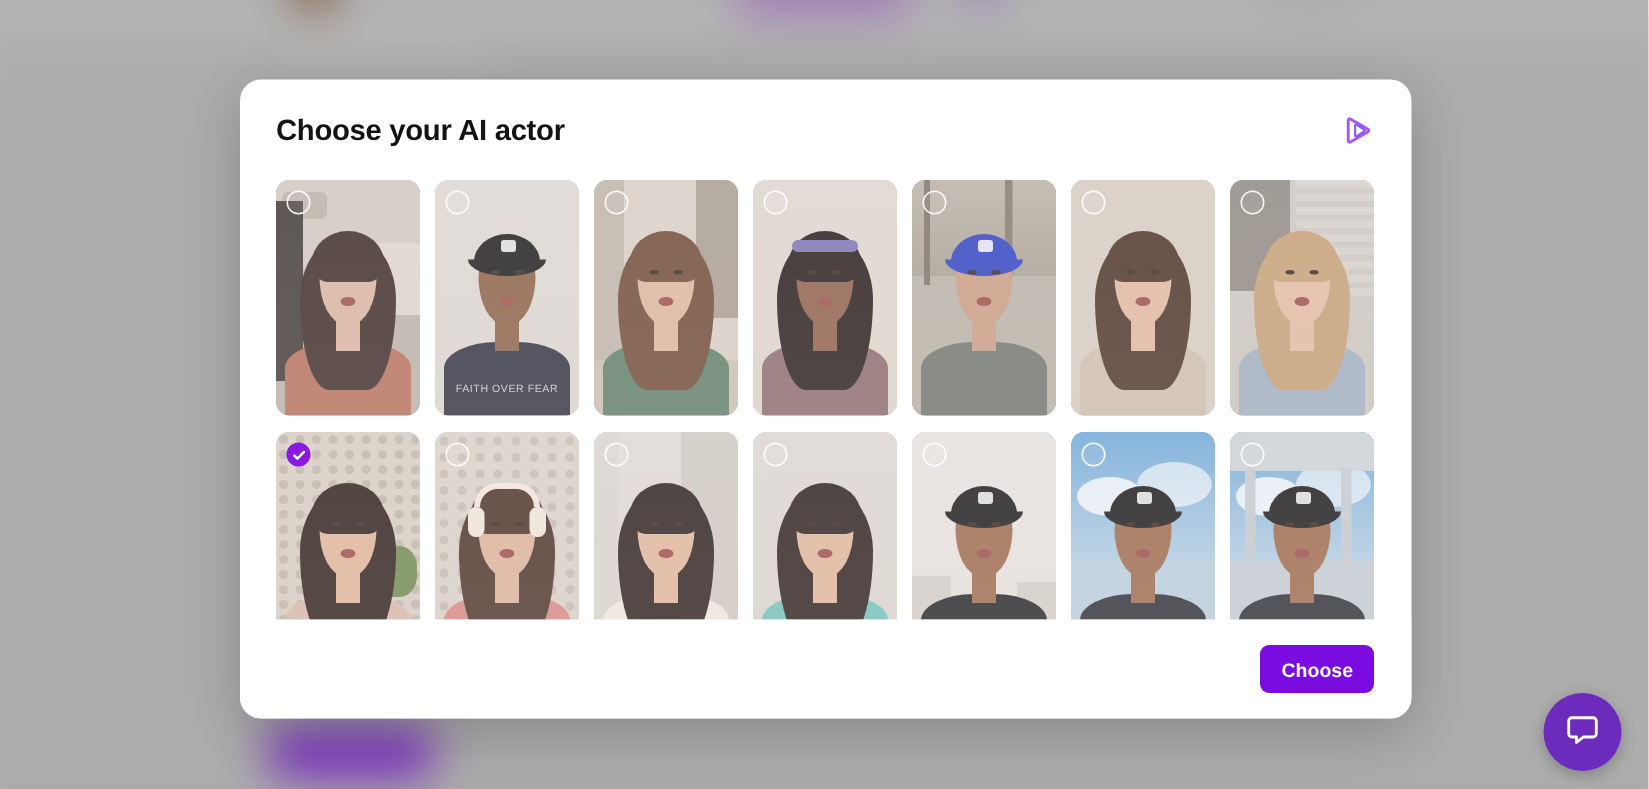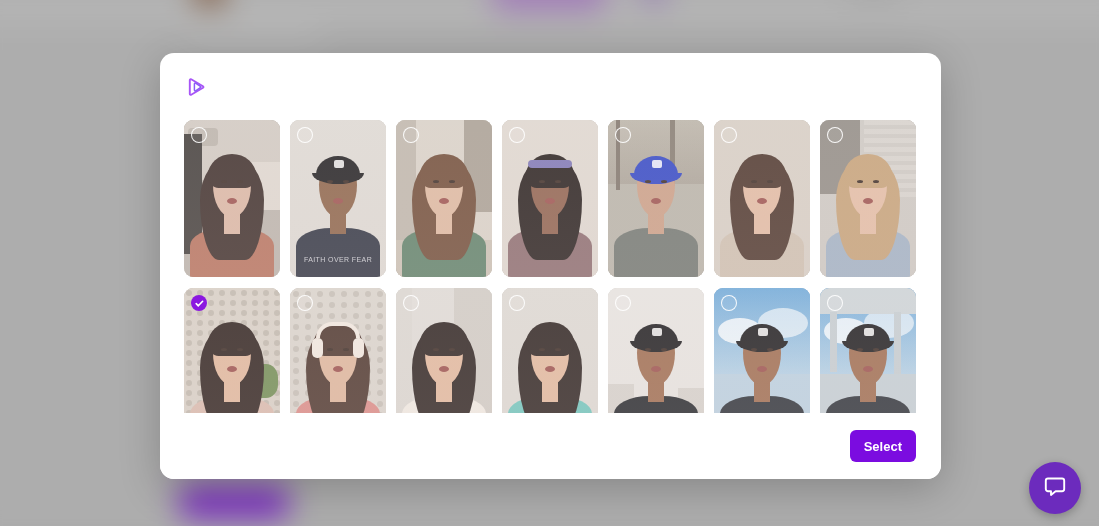--- a/index.html
+++ b/index.html
@@ -203,20 +203,21 @@
         <div class="bg-blob" style="left: 828px; top: -4px; width: 54px; height: 20px; background: rgb(189, 189, 189);"></div>
         <div class="bg-blob" style="left: 204px; top: 42px; width: 132px; height: 18px; background: rgb(207, 207, 207);"></div>
       </div>
   </div>
 
   <div id="overlay"></div>
 
   <div id="modal">
 
     <div id="modal-header">
+      <div id="modal-title">Choose your AI actor</div>
       <div id="brand-logo">
         <svg width="24" height="24" viewBox="0 0 24 24" aria-hidden="true">
           <path d="M7.2 4.3 L19.0 11.2 A0.95 0.95 0 0 1 19.0 12.8 L7.2 19.7 A0.95 0.95 0 0 1 5.8 18.9 L5.8 5.1 A0.95 0.95 0 0 1 7.2 4.3 Z" fill="none" stroke="#a855f7" stroke-width="1.9" stroke-linejoin="round"></path>
           <path d="M11.6 8.2 L16.4 11.3 A0.8 0.8 0 0 1 16.4 12.7 L11.6 15.8 A0.8 0.8 0 0 1 10.4 15.1 L10.4 8.9 A0.8 0.8 0 0 1 11.6 8.2 Z" fill="none" stroke="#8b5cf6" stroke-width="1.5" stroke-linejoin="round"></path>
         </svg>
       </div>
     </div>
 
     <div id="grid-scroll">
       <div id="grid">
@@ -716,21 +717,21 @@
                 <div class="layer" style="left: 43px; top: 78px; width: 10px; height: 6px; background: rgb(154, 79, 76); border-radius: 50%;"></div>
                 <div class="layer" style="left: 0px; top: 0px; width: 96px; height: 157px; background: linear-gradient(rgba(255, 245, 240, 0.16), rgba(240, 225, 220, 0.22));"></div>
               </div>
             </div>
             <div class="check off"></div>
           </div>
         </div>
     </div>
 
     <div id="modal-footer">
-      <button id="select-button">Select</button>
+      <button id="select-button">Choose</button>
     </div>
 
   </div>
 
   <div id="chat-widget">
     <span>
       <svg width="26" height="26" viewBox="0 0 26 26" aria-hidden="true">
         <path d="M6 5.5 H20 A2.2 2.2 0 0 1 22.2 7.7 V16.1 A2.2 2.2 0 0 1 20 18.3 H13.6 L9.0 22.0 V18.3 H6 A2.2 2.2 0 0 1 3.8 16.1 V7.7 A2.2 2.2 0 0 1 6 5.5 Z" fill="none" stroke="#ffffff" stroke-width="1.9" stroke-linejoin="round"></path>
       </svg>
     </span>

